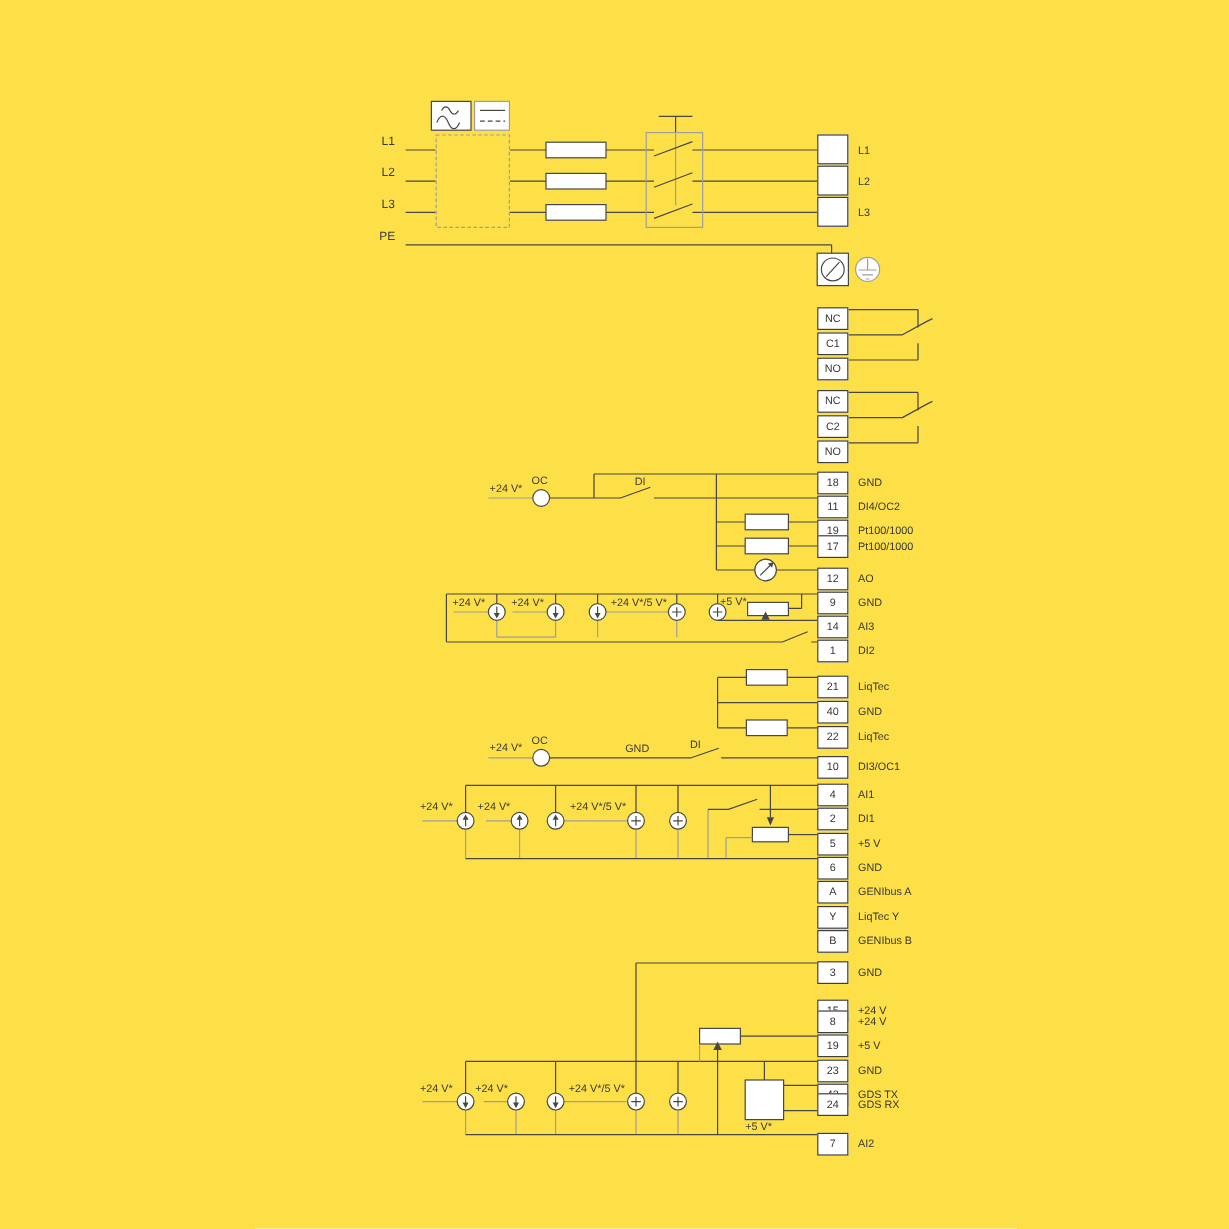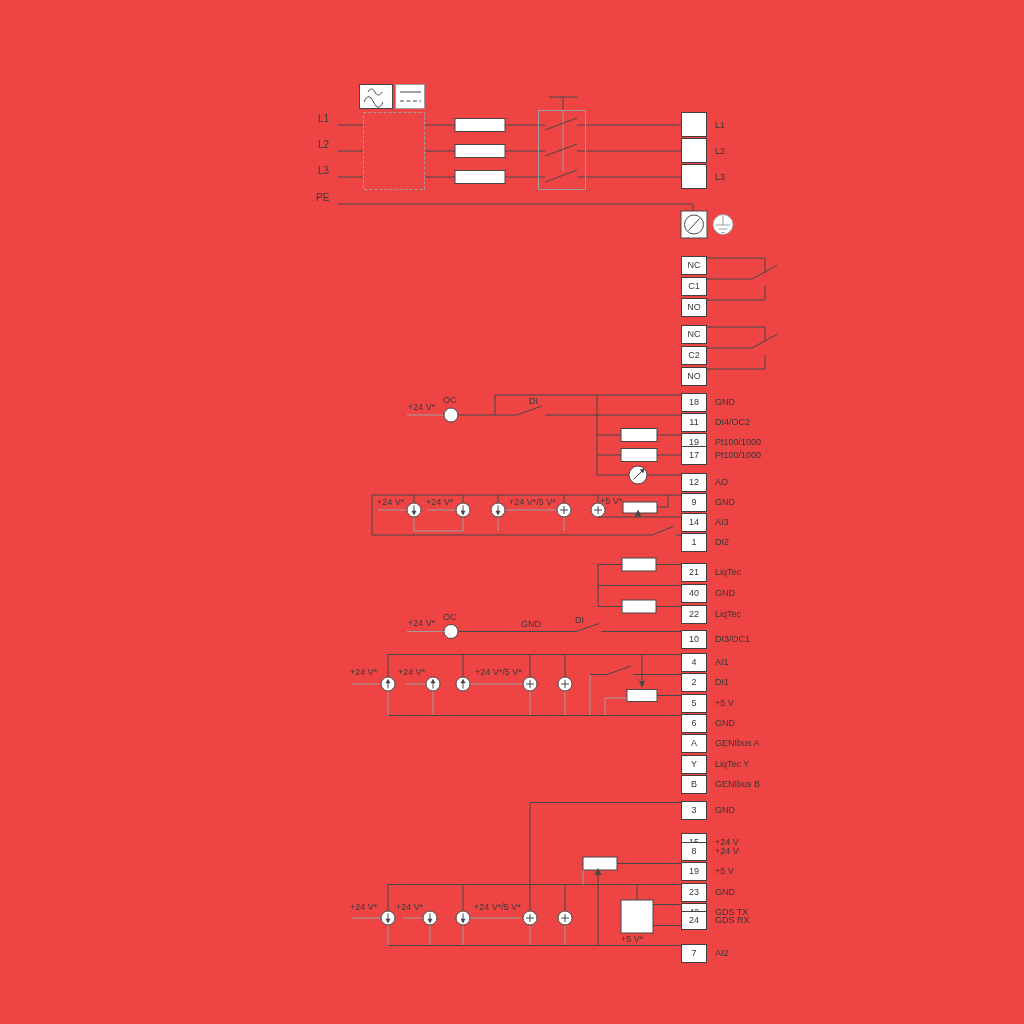--- a/index.html
+++ b/index.html
@@ -1,17 +1,17 @@
 <!DOCTYPE html>
 <html><head>
 <meta charset="utf-8">
 <style>
   html,body{margin:0;padding:0;background:#fff;}
   body{width:1024px;height:1024px;font-family:"Liberation Sans",sans-serif;color:#363636;}
-  #stage{position:relative;width:1024px;height:1024px;background:#ef4444;overflow:hidden;}
+  #stage{position:relative;width:1024px;height:1024px;background:#fde047;overflow:hidden;}
   #wires{position:absolute;left:0;top:0;}
   .k{stroke:#474747;stroke-width:1;fill:none;}
   .g{stroke:#9e9e9e;stroke-width:1;fill:none;}
   .fillk{fill:#474747;stroke:none;}
   .wbox{fill:#ffffff;}
   .lbl{position:absolute;font-size:9px;line-height:10px;white-space:nowrap;color:#3a3a3a;}
   .big{font-size:10px;}
   .tgroup{position:absolute;}
   .trow{position:absolute;left:0;display:flex;align-items:center;height:34px;}
   .tcell{box-sizing:border-box;width:26px;height:19px;border:1.2px solid #3f3f3f;background:#fff;

